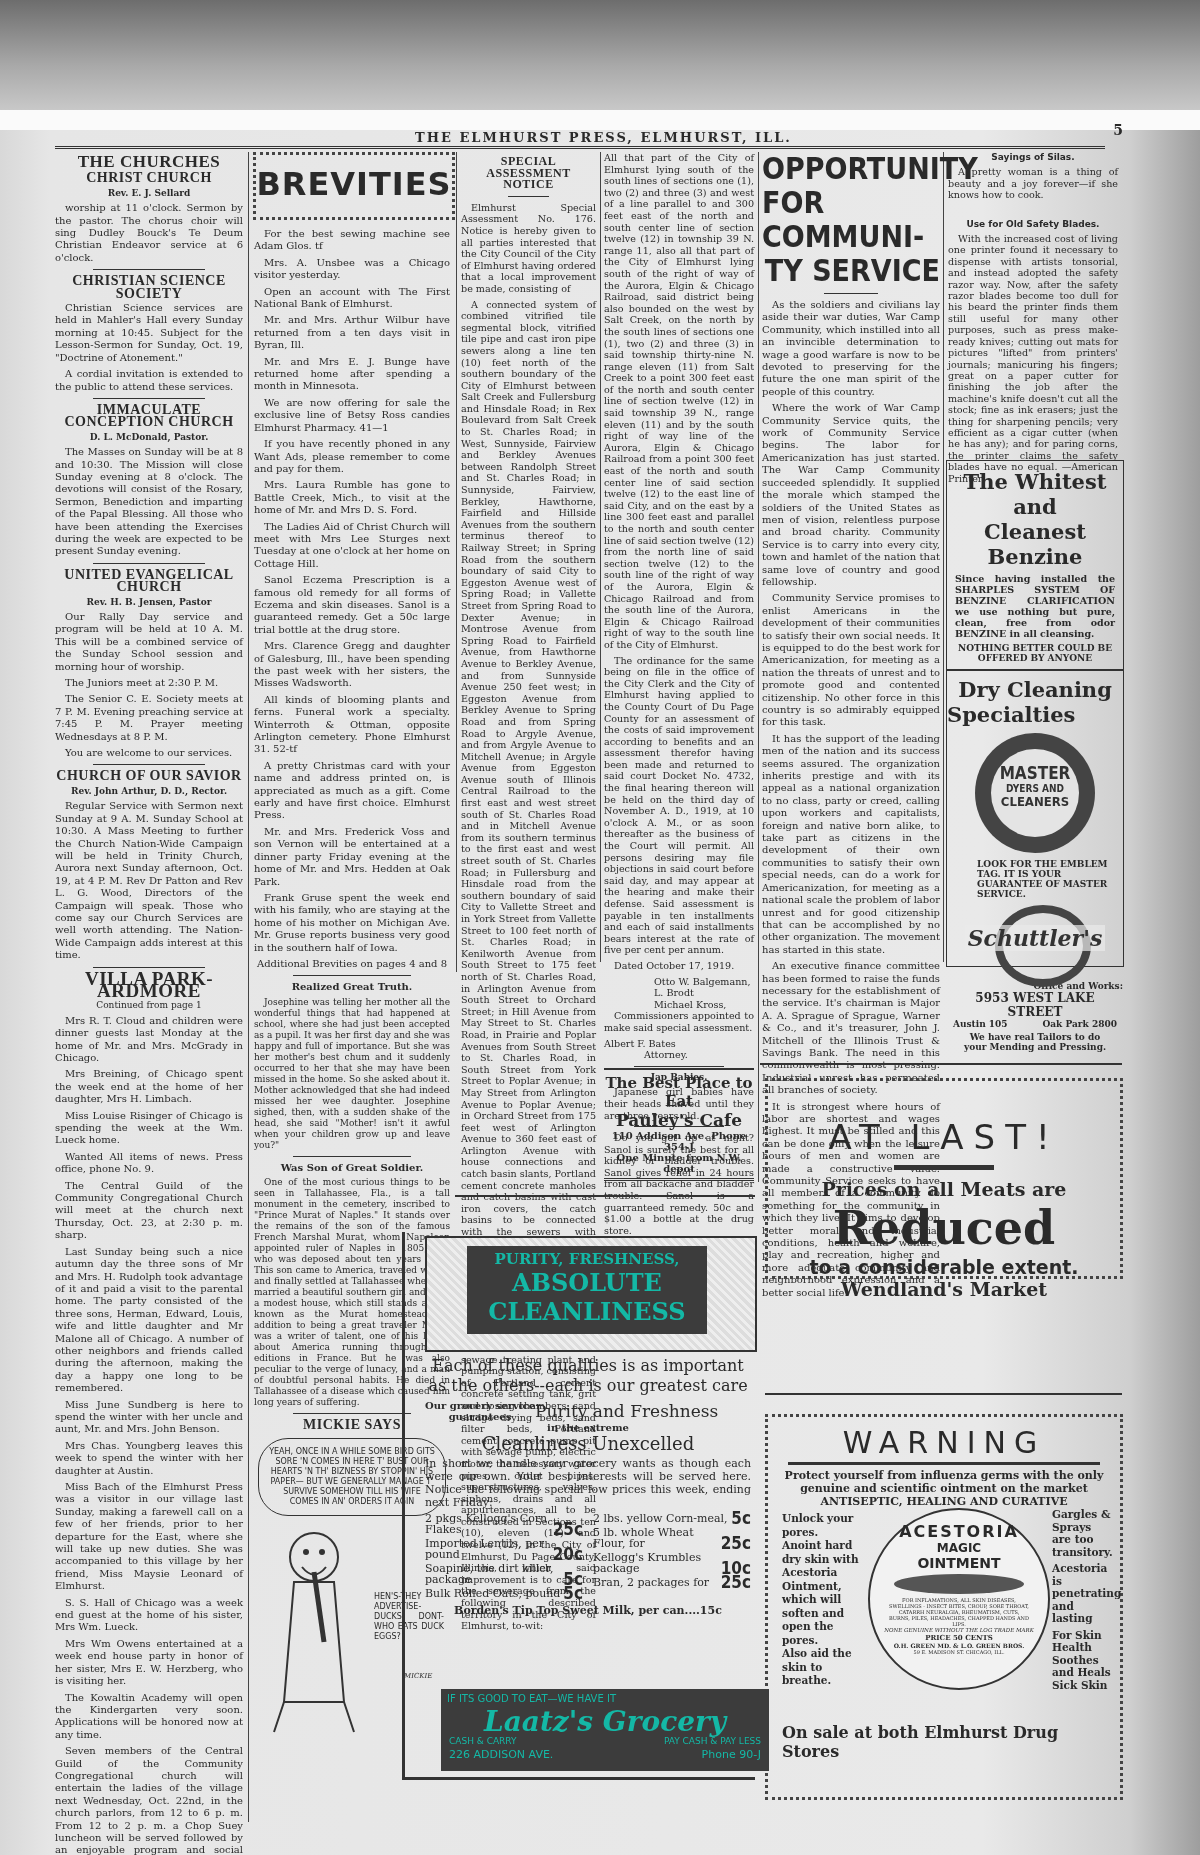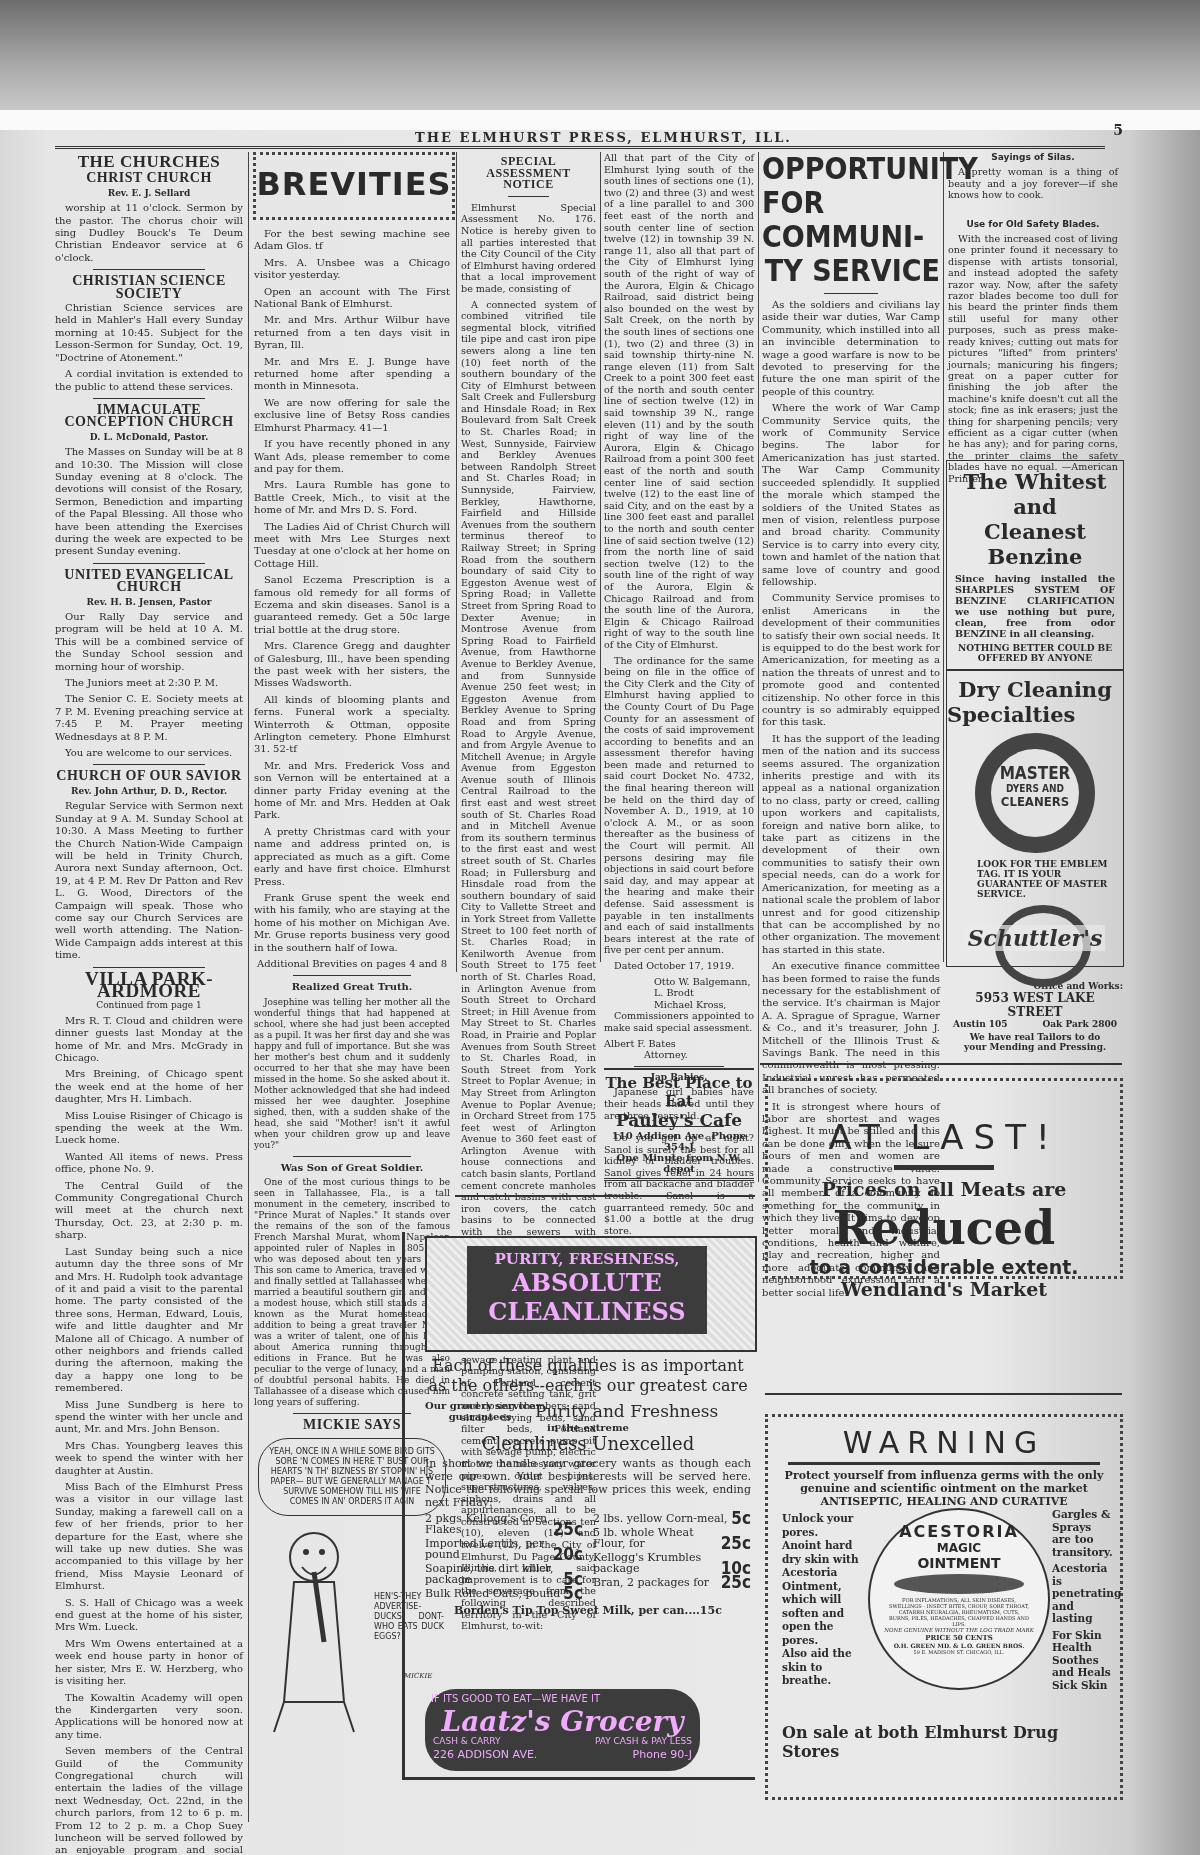--- a/index.html
+++ b/index.html
@@ -14,21 +14,21 @@
   .col p{margin:0 0 4px 0;text-indent:10px;}
   .head{font-family:Liberation Serif, serif;font-weight:bold;text-align:center;font-size:14px;margin:4px 0 2px;letter-spacing:.5px;}
   .head.big{font-size:17px;}
   .sub{text-align:center;font-size:9px;font-weight:bold;margin-bottom:3px;}
   .rule{width:60%;margin:5px auto;border-top:1.5px solid #333;}
   .vline{position:absolute;width:1px;background:#444;}
   .hline{position:absolute;height:2px;background:#333;}
   .chainbox{position:absolute;border:3px dotted #444;}
   .brev{font-family:"DejaVu Sans",sans-serif;font-weight:bold;font-size:32px;text-align:center;letter-spacing:1px;}
   .ad-head{font-family:"DejaVu Sans Condensed","DejaVu Sans",sans-serif;font-weight:bold;}
-  .dark-panel{position:absolute;background:#3c3c3c;color:#f0abfc;}
+  .dark-panel{position:absolute;background:#3c3c3c;color:#14b8a6;}
   .price-row{display:flex;justify-content:space-between;align-items:flex-end;font-size:11px;line-height:11px;margin-bottom:3px;}
   .price{font-family:"DejaVu Sans Condensed","DejaVu Sans",sans-serif;font-weight:bold;font-size:17px;}
   .centered{text-align:center;}
 </style>
 </head>
 <body>
 
 <div class="page">
   <div class="topband"></div>
   <div class="tear"></div>
@@ -95,22 +95,22 @@
     <p>Open an account with The First National Bank of Elmhurst.</p>
     <p>Mr. and Mrs. Arthur Wilbur have returned from a ten days visit in Byran, Ill.</p>
     <p>Mr. and Mrs E. J. Bunge have returned home after spending a month in Minnesota.</p>
     <p>We are now offering for sale the exclusive line of Betsy Ross candies Elmhurst Pharmacy. 41—1</p>
     <p>If you have recently phoned in any Want Ads, please remember to come and pay for them.</p>
     <p>Mrs. Laura Rumble has gone to Battle Creek, Mich., to visit at the home of Mr. and Mrs D. S. Ford.</p>
     <p>The Ladies Aid of Christ Church will meet with Mrs Lee Sturges next Tuesday at one o'clock at her home on Cottage Hill.</p>
     <p>Sanol Eczema Prescription is a famous old remedy for all forms of Eczema and skin diseases. Sanol is a guaranteed remedy. Get a 50c large trial bottle at the drug store.</p>
     <p>Mrs. Clarence Gregg and daughter of Galesburg, Ill., have been spending the past week with her sisters, the Misses Wadsworth.</p>
     <p>All kinds of blooming plants and ferns. Funeral work a specialty. Winterroth &amp; Ottman, opposite Arlington cemetery. Phone Elmhurst 31. 52-tf</p>
+    <p>A pretty Christmas card with your name and address printed on, is appreciated as much as a gift. Come early and have first choice. Elmhurst Press.</p>
     <p>Mr. and Mrs. Frederick Voss and son Vernon will be entertained at a dinner party Friday evening at the home of Mr. and Mrs. Hedden at Oak Park.</p>
-    <p>A pretty Christmas card with your name and address printed on, is appreciated as much as a gift. Come early and have first choice. Elmhurst Press.</p>
     <p>Frank Gruse spent the week end with his family, who are staying at the home of his mother on Michigan Ave. Mr. Gruse reports business very good in the southern half of Iowa.</p>
     <p class="centered" style="text-indent:0">Additional Brevities on pages 4 and 8</p>
     <div class="rule"></div>
     <div class="sub" style="font-size:10px;">Realized Great Truth.</div>
     <p style="font-size:9px;line-height:11px;">Josephine was telling her mother all the wonderful things that had happened at school, where she had just been accepted as a pupil. It was her first day and she was happy and full of importance. But she was her mother's best chum and it suddenly occurred to her that she may have been missed in the home. So she asked about it. Mother acknowledged that she had indeed missed her wee daughter. Josephine sighed, then, with a sudden shake of the head, she said "Mother! isn't it awful when your children grow up and leave you?"</p>
     <div class="rule"></div>
     <div class="sub" style="font-size:10px;">Was Son of Great Soldier.</div>
     <p style="font-size:9px;line-height:11px;">One of the most curious things to be seen in Tallahassee, Fla., is a tall monument in the cemetery, inscribed to "Prince Murat of Naples." It stands over the remains of the son of the famous French Marshal Murat, whom Napoleon appointed ruler of Naples in 1805, and who was deposed about ten years later. This son came to America, traveled widely and finally settled at Tallahassee where he married a beautiful southern girl and built a modest house, which still stands and is known as the Murat homestead. In addition to being a great traveler Murat was a writer of talent, one of his books about America running through 12 editions in France. But he was also peculiar to the verge of lunacy, and a man of doubtful personal habits. He died in Tallahassee of a disease which caused him long years of suffering.</p>
     <div class="rule"></div>
     <div class="head">MICKIE SAYS</div>
@@ -305,21 +305,21 @@
               <span class="price">10c</span>
             </div>
           <div class="price-row">
               <span>Bran, 2 packages for</span>
               <span class="price">25c</span>
             </div>
         </div>
       </div>
       <div style="font-size:11px;font-weight:bold;text-align:center;margin-top:2px;">Borden's Tip Top Sweet Milk, per can....15c</div>
     </div>
-    <div class="dark-panel" style="left:20px;top:457px;width:275px;height:82px;font-family:'DejaVu Sans',sans-serif;border-radius:31px;">
+    <div class="dark-panel" style="left:36px;top:457px;width:328px;height:82px;font-family:'DejaVu Sans',sans-serif;">
       <div style="font-size:10px;padding:4px 6px;">IF ITS GOOD TO EAT—WE HAVE IT</div>
       <div style="font-family:'DejaVu Serif',serif;font-style:italic;font-weight:bold;font-size:28px;text-align:center;line-height:28px;">Laatz's Grocery</div>
       <div style="display:flex;justify-content:space-between;font-size:9px;padding:0 8px;">
         <span>CASH &amp; CARRY</span>
         <span>PAY CASH &amp; PAY LESS</span>
       </div>
       <div style="display:flex;justify-content:space-between;font-size:11px;padding:2px 8px;">
         <span>226 ADDISON AVE.</span>
         <span>Phone 90-J</span>
       </div>

